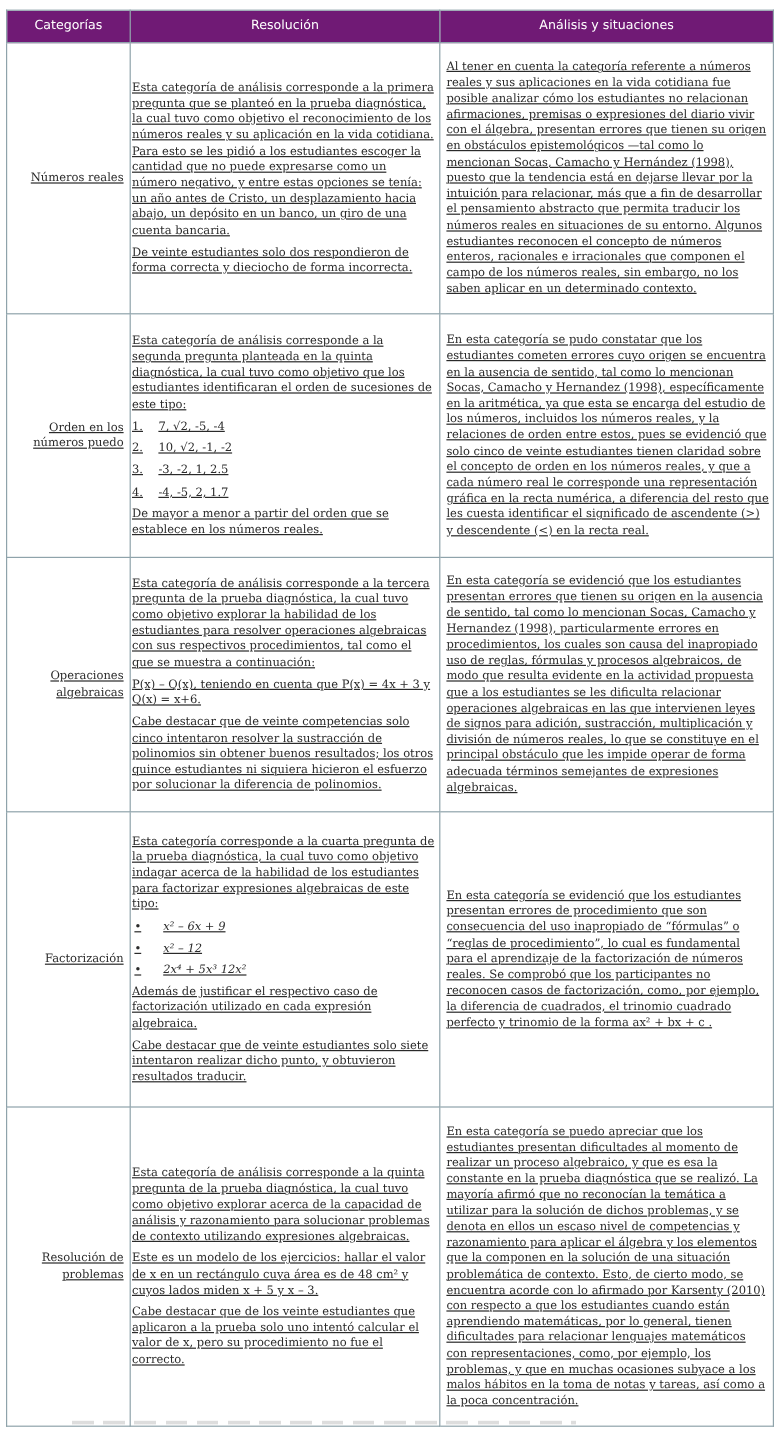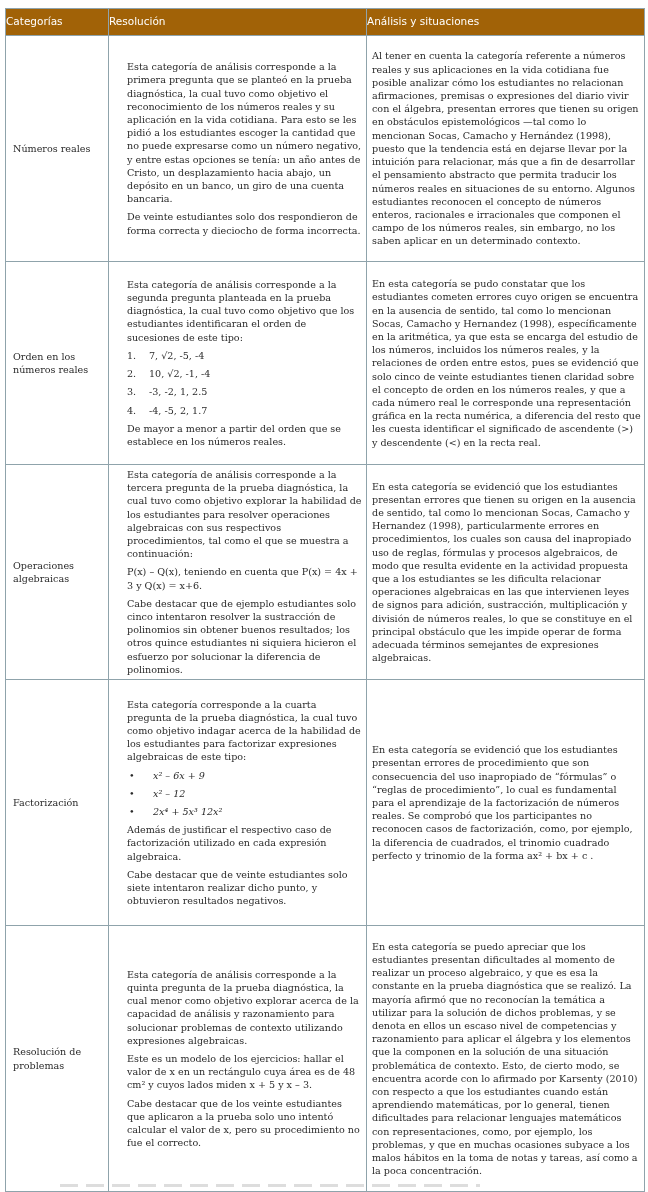--- a/index.html
+++ b/index.html
@@ -1,24 +1,24 @@
 <!DOCTYPE html>
 <html><head>
 <meta charset="utf-8">
 <style>
   html, body { margin: 0; padding: 0; background: #ffffff; }
   body { width: 648px; height: 1192px; overflow: hidden; position: relative; }
   .page { position: absolute; left: 5px; top: 8px; width: 639px; }
   table { border-collapse: collapse; width: 639px; table-layout: fixed;
           font-family: "DejaVu Serif", "Liberation Serif", serif; font-size: 9.6px; line-height: 13.2px; color: #2a2a2a; }
-  th { background: #a16207; color: #ffffff; font-family: "DejaVu Sans", "Liberation Sans", sans-serif;
-       font-weight: normal; font-size: 10.5px; height: 26px; padding: 0; border: 1px solid #8fa3ab; text-align: left; }
-  td { border: 1px solid #8fa3ab; vertical-align: middle; padding: 3px 5px 3px 5px; }
-  td.cat { padding-left: 7px; }
-  td.desc { padding-left: 18px; padding-right: 4px; }
+  th { background: #701a75; color: #ffffff; font-family: "DejaVu Sans", "Liberation Sans", sans-serif;
+       font-weight: normal; font-size: 10.5px; height: 26px; padding: 0; border: 1px solid #8fa3ab; text-align: center; }
+  td { border: 1px solid #8fa3ab; vertical-align: middle; padding: 3px 5px 3px 5px; text-decoration: underline; }
+  td.cat { padding-left: 7px; text-align: right; }
+  td.desc { padding-left: 1px; padding-right: 4px; }
   td.ana { padding-left: 5px; padding-right: 3px; }
   p { margin: 0 0 5px 0; }
   p:last-child { margin-bottom: 0; }
   .list { margin: 0 0 5px 0; padding: 0; list-style: none; }
   .list li { margin: 0 0 5px 0; display: flex; }
   .list li .marker { width: 22px; flex: none; }
   .bullets li .marker { width: 24px; padding-left: 2px; }
   .math { font-style: italic; }
   .footer-line { position: absolute; left: 60px; top: 1184px; width: 420px; height: 3px;
     background: repeating-linear-gradient(90deg, #bbb 0 18px, transparent 18px 26px); opacity: 0.5; }
@@ -47,31 +47,31 @@
       <td class="desc">
         <p>Esta categoría de análisis corresponde a la primera pregunta que se planteó en la prueba diagnóstica, la cual tuvo como objetivo el reconocimiento de los números reales y su aplicación en la vida cotidiana. Para esto se les pidió a los estudiantes escoger la cantidad que no puede expresarse como un número negativo, y entre estas opciones se tenía: un año antes de Cristo, un desplazamiento hacia abajo, un depósito en un banco, un giro de una cuenta bancaria.</p>
         <p>De veinte estudiantes solo dos respondieron de forma correcta y dieciocho de forma incorrecta.</p>
       </td>
       <td class="ana">
         <p>Al tener en cuenta la categoría referente a números reales y sus aplicaciones en la vida cotidiana fue posible analizar cómo los estudiantes no relacionan afirmaciones, premisas o expresiones del diario vivir con el álgebra, presentan errores que tienen su origen en obstáculos epistemológicos —tal como lo mencionan Socas, Camacho y Hernández (1998), puesto que la tendencia está en dejarse llevar por la intuición para relacionar, más que a fin de desarrollar el pensamiento abstracto que permita traducir los números reales en situaciones de su entorno. Algunos estudiantes reconocen el concepto de números enteros, racionales e irracionales que componen el campo de los números reales, sin embargo, no los saben aplicar en un determinado contexto.</p>
       </td>
     </tr>
 
     <tr style="height:203px">
-      <td class="cat">Orden en los números reales</td>
+      <td class="cat">Orden en los números puedo</td>
       <td class="desc">
-        <p>Esta categoría de análisis corresponde a la segunda pregunta planteada en la prueba diagnóstica, la cual tuvo como objetivo que los estudiantes identificaran el orden de sucesiones de este tipo:</p>
+        <p>Esta categoría de análisis corresponde a la segunda pregunta planteada en la quinta diagnóstica, la cual tuvo como objetivo que los estudiantes identificaran el orden de sucesiones de este tipo:</p>
         <ul class="list">
           <li>
                 <span class="marker">1.</span>
                 <span>7, √2, -5, -4</span>
               </li>
           <li>
                 <span class="marker">2.</span>
-                <span>10, √2, -1, -4</span>
+                <span>10, √2, -1, -2</span>
               </li>
           <li>
                 <span class="marker">3.</span>
                 <span>-3, -2, 1, 2.5</span>
               </li>
           <li>
                 <span class="marker">4.</span>
                 <span>-4, -5, 2, 1.7</span>
               </li>
         </ul>
@@ -80,21 +80,21 @@
       <td class="ana">
         <p>En esta categoría se pudo constatar que los estudiantes cometen errores cuyo origen se encuentra en la ausencia de sentido, tal como lo mencionan Socas, Camacho y Hernandez (1998), específicamente en la aritmética, ya que esta se encarga del estudio de los números, incluidos los números reales, y la relaciones de orden entre estos, pues se evidenció que solo cinco de veinte estudiantes tienen claridad sobre el concepto de orden en los números reales, y que a cada número real le corresponde una representación gráfica en la recta numérica, a diferencia del resto que les cuesta identificar el significado de ascendente (&gt;) y descendente (&lt;) en la recta real.</p>
       </td>
     </tr>
 
     <tr style="height:212px">
       <td class="cat">Operaciones algebraicas</td>
       <td class="desc">
         <p>Esta categoría de análisis corresponde a la tercera pregunta de la prueba diagnóstica, la cual tuvo como objetivo explorar la habilidad de los estudiantes para resolver operaciones algebraicas con sus respectivos procedimientos, tal como el que se muestra a continuación:</p>
         <p>P(x) – Q(x), teniendo en cuenta que P(x) = 4x + 3 y Q(x) = x+6.</p>
-        <p>Cabe destacar que de ejemplo estudiantes solo cinco intentaron resolver la sustracción de polinomios sin obtener buenos resultados; los otros quince estudiantes ni siquiera hicieron el esfuerzo por solucionar la diferencia de polinomios.</p>
+        <p>Cabe destacar que de veinte competencias solo cinco intentaron resolver la sustracción de polinomios sin obtener buenos resultados; los otros quince estudiantes ni siquiera hicieron el esfuerzo por solucionar la diferencia de polinomios.</p>
       </td>
       <td class="ana">
         <p>En esta categoría se evidenció que los estudiantes presentan errores que tienen su origen en la ausencia de sentido, tal como lo mencionan Socas, Camacho y Hernandez (1998), particularmente errores en procedimientos, los cuales son causa del inapropiado uso de reglas, fórmulas y procesos algebraicos, de modo que resulta evidente en la actividad propuesta que a los estudiantes se les dificulta relacionar operaciones algebraicas en las que intervienen leyes de signos para adición, sustracción, multiplicación y división de números reales, lo que se constituye en el principal obstáculo que les impide operar de forma adecuada términos semejantes de expresiones algebraicas.</p>
       </td>
     </tr>
 
     <tr style="height:246px">
       <td class="cat">Factorización</td>
       <td class="desc">
         <p>Esta categoría corresponde a la cuarta pregunta de la prueba diagnóstica, la cual tuvo como objetivo indagar acerca de la habilidad de los estudiantes para factorizar expresiones algebraicas de este tipo:</p>
@@ -106,31 +106,31 @@
           <li>
                 <span class="marker">•</span>
                 <span class="math">x² – 12</span>
               </li>
           <li>
                 <span class="marker">•</span>
                 <span class="math">2x⁴ + 5x³ 12x²</span>
               </li>
         </ul>
         <p>Además de justificar el respectivo caso de factorización utilizado en cada expresión algebraica.</p>
-        <p>Cabe destacar que de veinte estudiantes solo siete intentaron realizar dicho punto, y obtuvieron resultados negativos.</p>
+        <p>Cabe destacar que de veinte estudiantes solo siete intentaron realizar dicho punto, y obtuvieron resultados traducir.</p>
       </td>
       <td class="ana">
         <p>En esta categoría se evidenció que los estudiantes presentan errores de procedimiento que son consecuencia del uso inapropiado de “fórmulas” o “reglas de procedimiento”, lo cual es fundamental para el aprendizaje de la factorización de números reales. Se comprobó que los participantes no reconocen casos de factorización, como, por ejemplo, la diferencia de cuadrados, el trinomio cuadrado perfecto y trinomio de la forma ax² + bx + c .</p>
       </td>
     </tr>
 
     <tr style="height:266px">
       <td class="cat">Resolución de problemas</td>
       <td class="desc">
-        <p>Esta categoría de análisis corresponde a la quinta pregunta de la prueba diagnóstica, la cual menor como objetivo explorar acerca de la capacidad de análisis y razonamiento para solucionar problemas de contexto utilizando expresiones algebraicas.</p>
+        <p>Esta categoría de análisis corresponde a la quinta pregunta de la prueba diagnóstica, la cual tuvo como objetivo explorar acerca de la capacidad de análisis y razonamiento para solucionar problemas de contexto utilizando expresiones algebraicas.</p>
         <p>Este es un modelo de los ejercicios: hallar el valor de x en un rectángulo cuya área es de 48 cm² y cuyos lados miden x + 5 y x – 3.</p>
         <p>Cabe destacar que de los veinte estudiantes que aplicaron a la prueba solo uno intentó calcular el valor de x, pero su procedimiento no fue el correcto.</p>
       </td>
       <td class="ana">
         <p>En esta categoría se puedo apreciar que los estudiantes presentan dificultades al momento de realizar un proceso algebraico, y que es esa la constante en la prueba diagnóstica que se realizó. La mayoría afirmó que no reconocían la temática a utilizar para la solución de dichos problemas, y se denota en ellos un escaso nivel de competencias y razonamiento para aplicar el álgebra y los elementos que la componen en la solución de una situación problemática de contexto. Esto, de cierto modo, se encuentra acorde con lo afirmado por Karsenty (2010) con respecto a que los estudiantes cuando están aprendiendo matemáticas, por lo general, tienen dificultades para relacionar lenguajes matemáticos con representaciones, como, por ejemplo, los problemas, y que en muchas ocasiones subyace a los malos hábitos en la toma de notas y tareas, así como a la poca concentración.</p>
       </td>
     </tr>
   </tbody>
 </table>
 </div>

